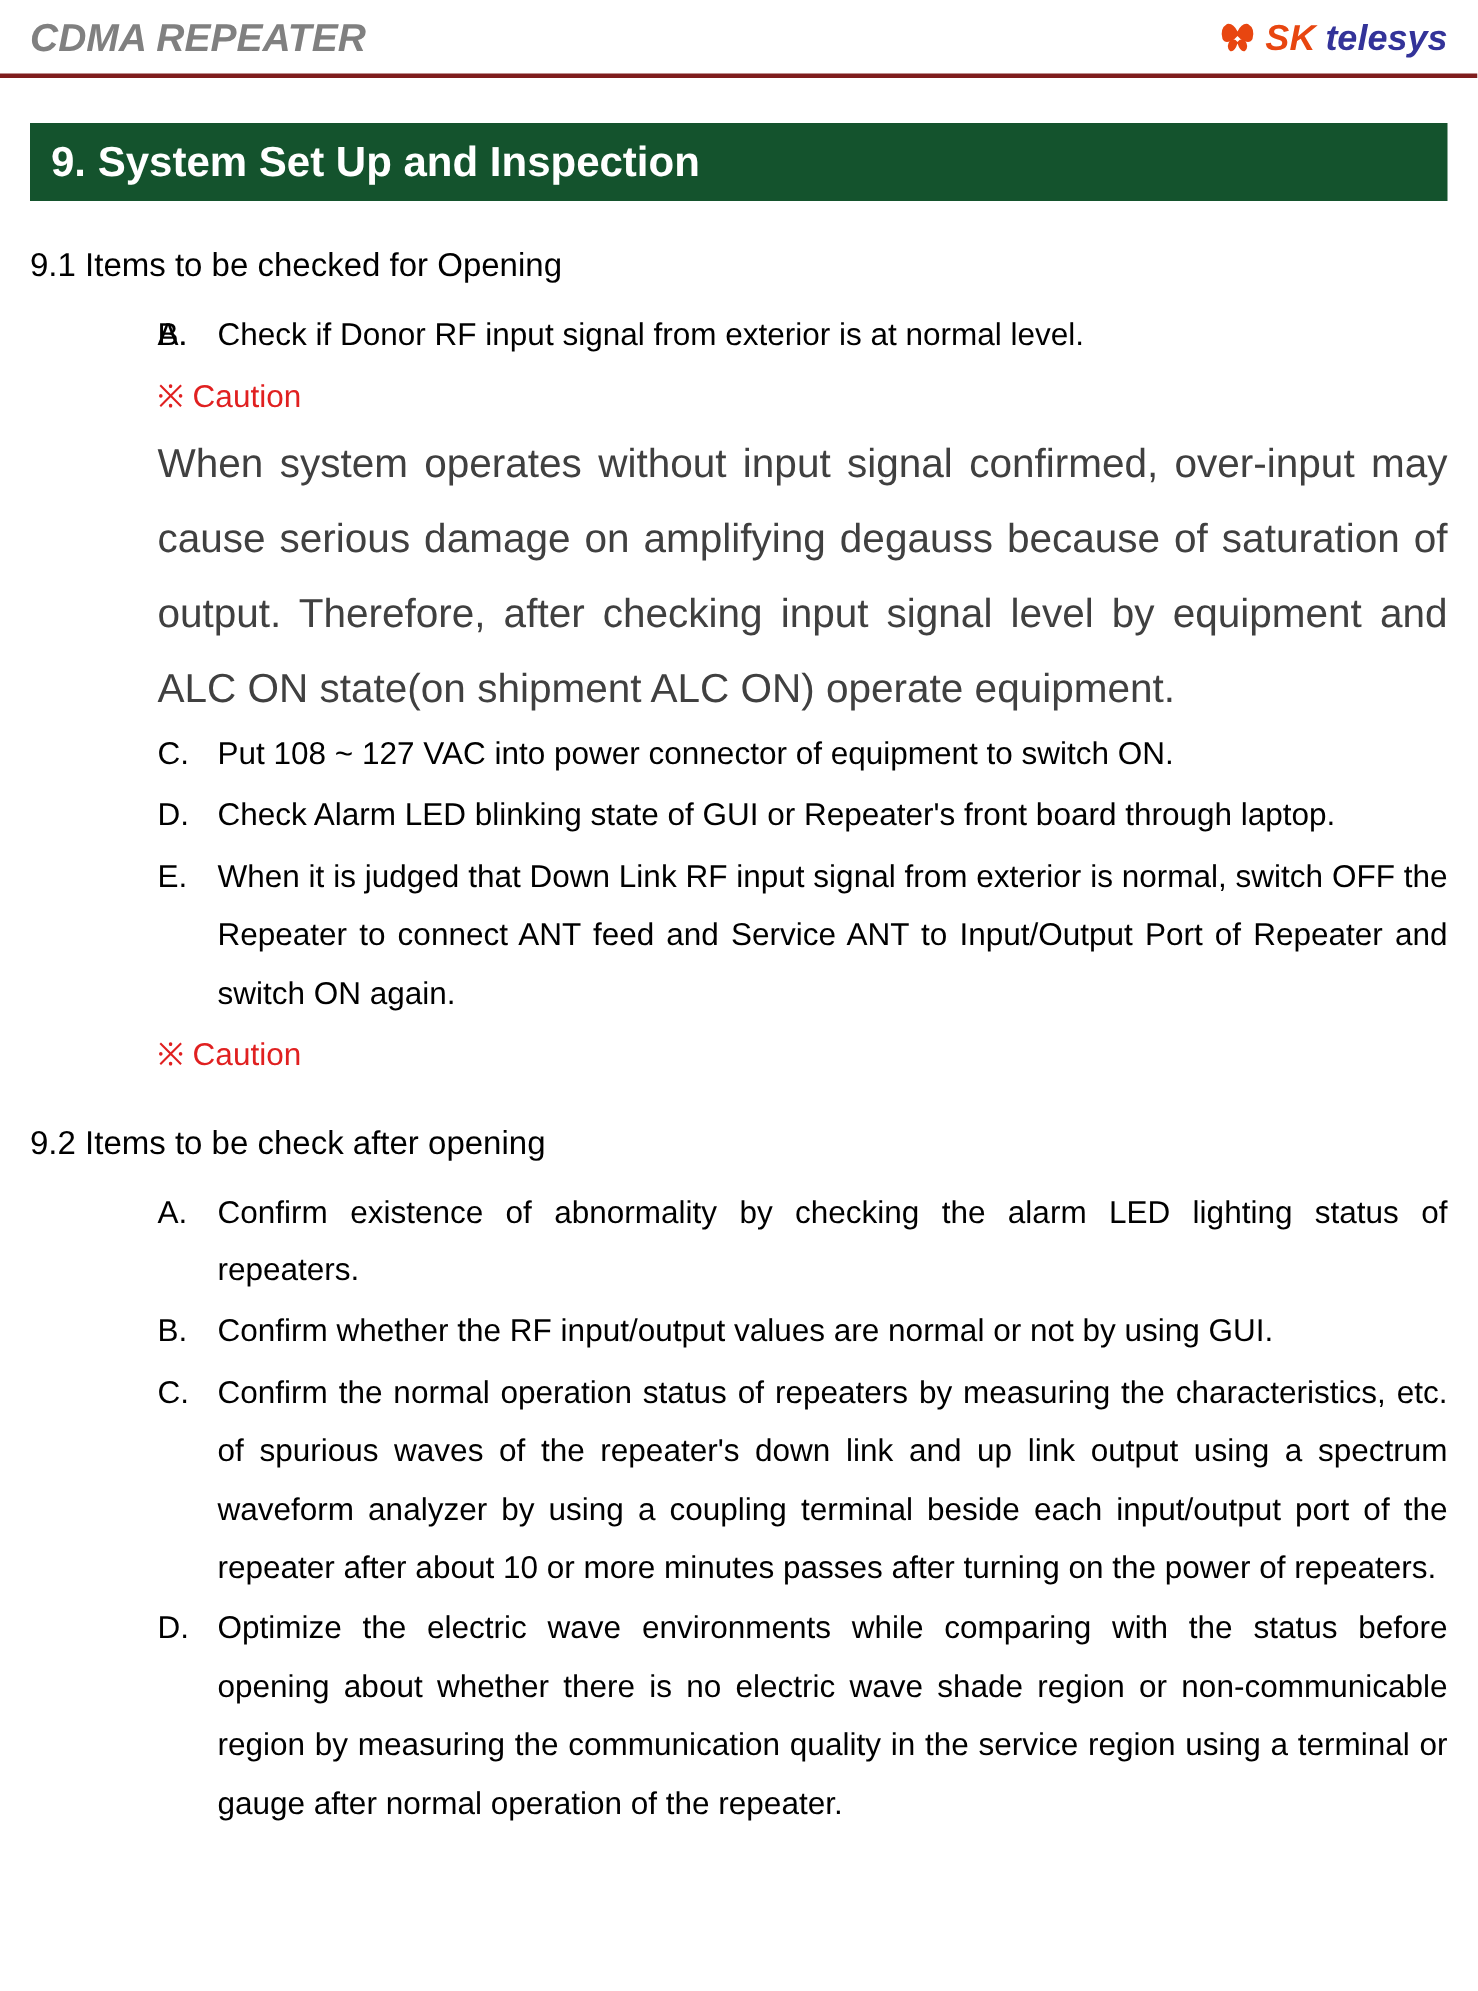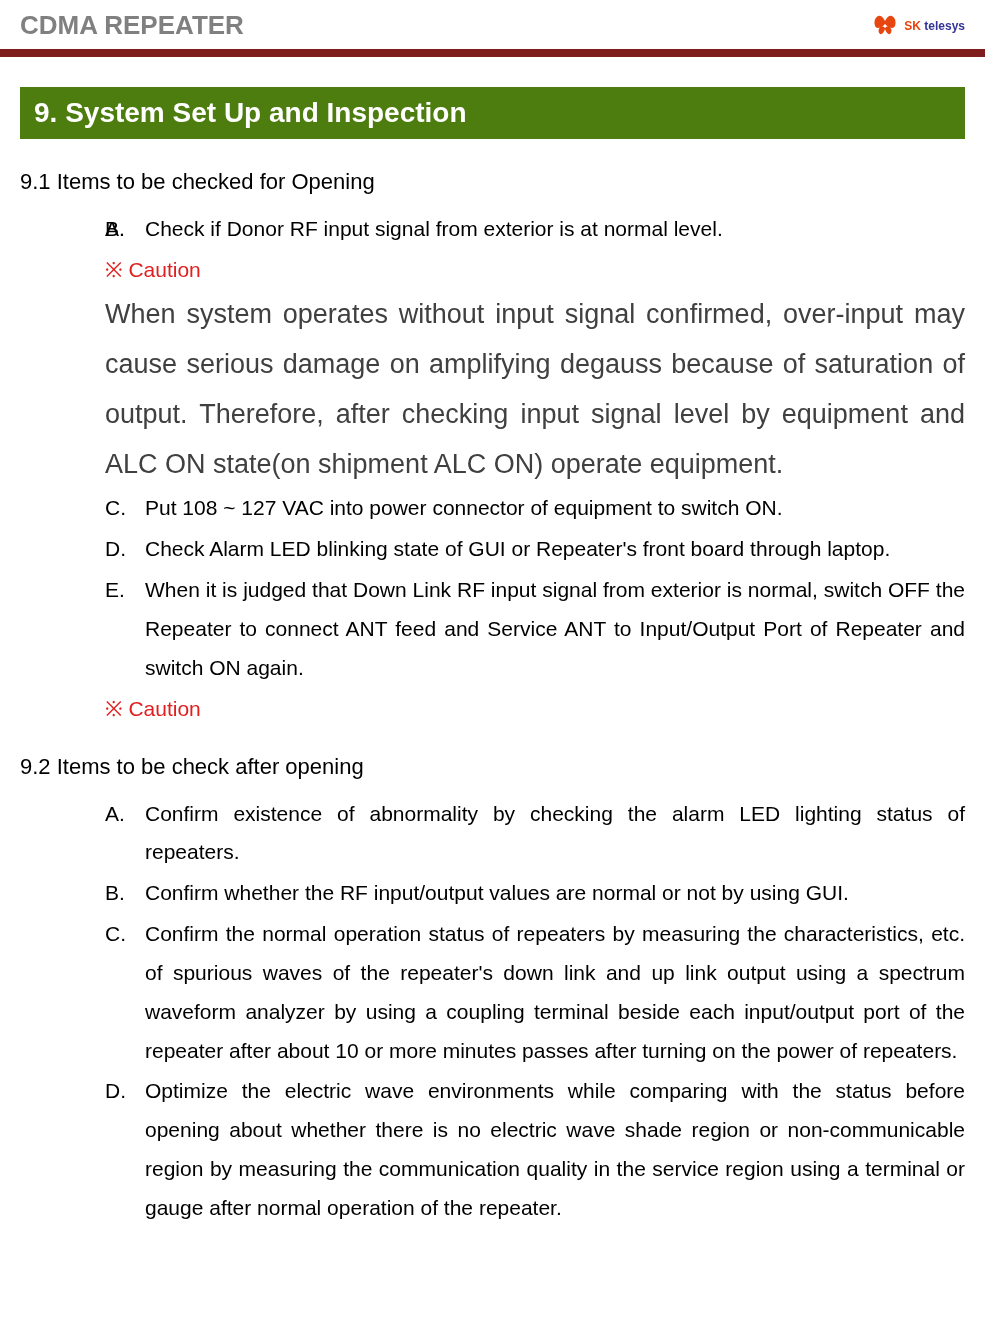--- a/index.html
+++ b/index.html
@@ -11,52 +11,53 @@
       font-family: Arial, sans-serif;
       background: #ffffff;
       width: 985px;
       color: #000000;
     }
     .header {
       display: flex;
       justify-content: space-between;
       align-items: center;
       padding: 10px 20px 8px 20px;
-      border-bottom: 8px solid #7f1d1d;
+      border-bottom: 3px solid #7f1d1d;
+      font-style: italic;
     }
     .header-title {
       font-size: 26px;
       font-weight: bold;
       color: #808080;
     }
     .logo {
       display: flex;
       align-items: center;
       gap: 4px;
     }
     .logo-icon {
       width: 30px;
       height: 30px;
       position: relative;
     }
     .logo-text {
-      font-size: 12px;
+      font-size: 24px;
       font-weight: bold;
     }
     .logo-sk {
       color: #e84610;
     }
     .logo-telesys {
       color: #333399;
     }
     .content {
       padding: 30px 20px 20px 20px;
     }
     .section-header {
-      background: #4d7c0f;
+      background: #14532d;
       color: #ffffff;
       font-size: 28px;
       font-weight: bold;
       padding: 10px 14px;
       margin-bottom: 30px;
     }
     .subsection {
       margin-bottom: 25px;
     }
     .subsection-title {

